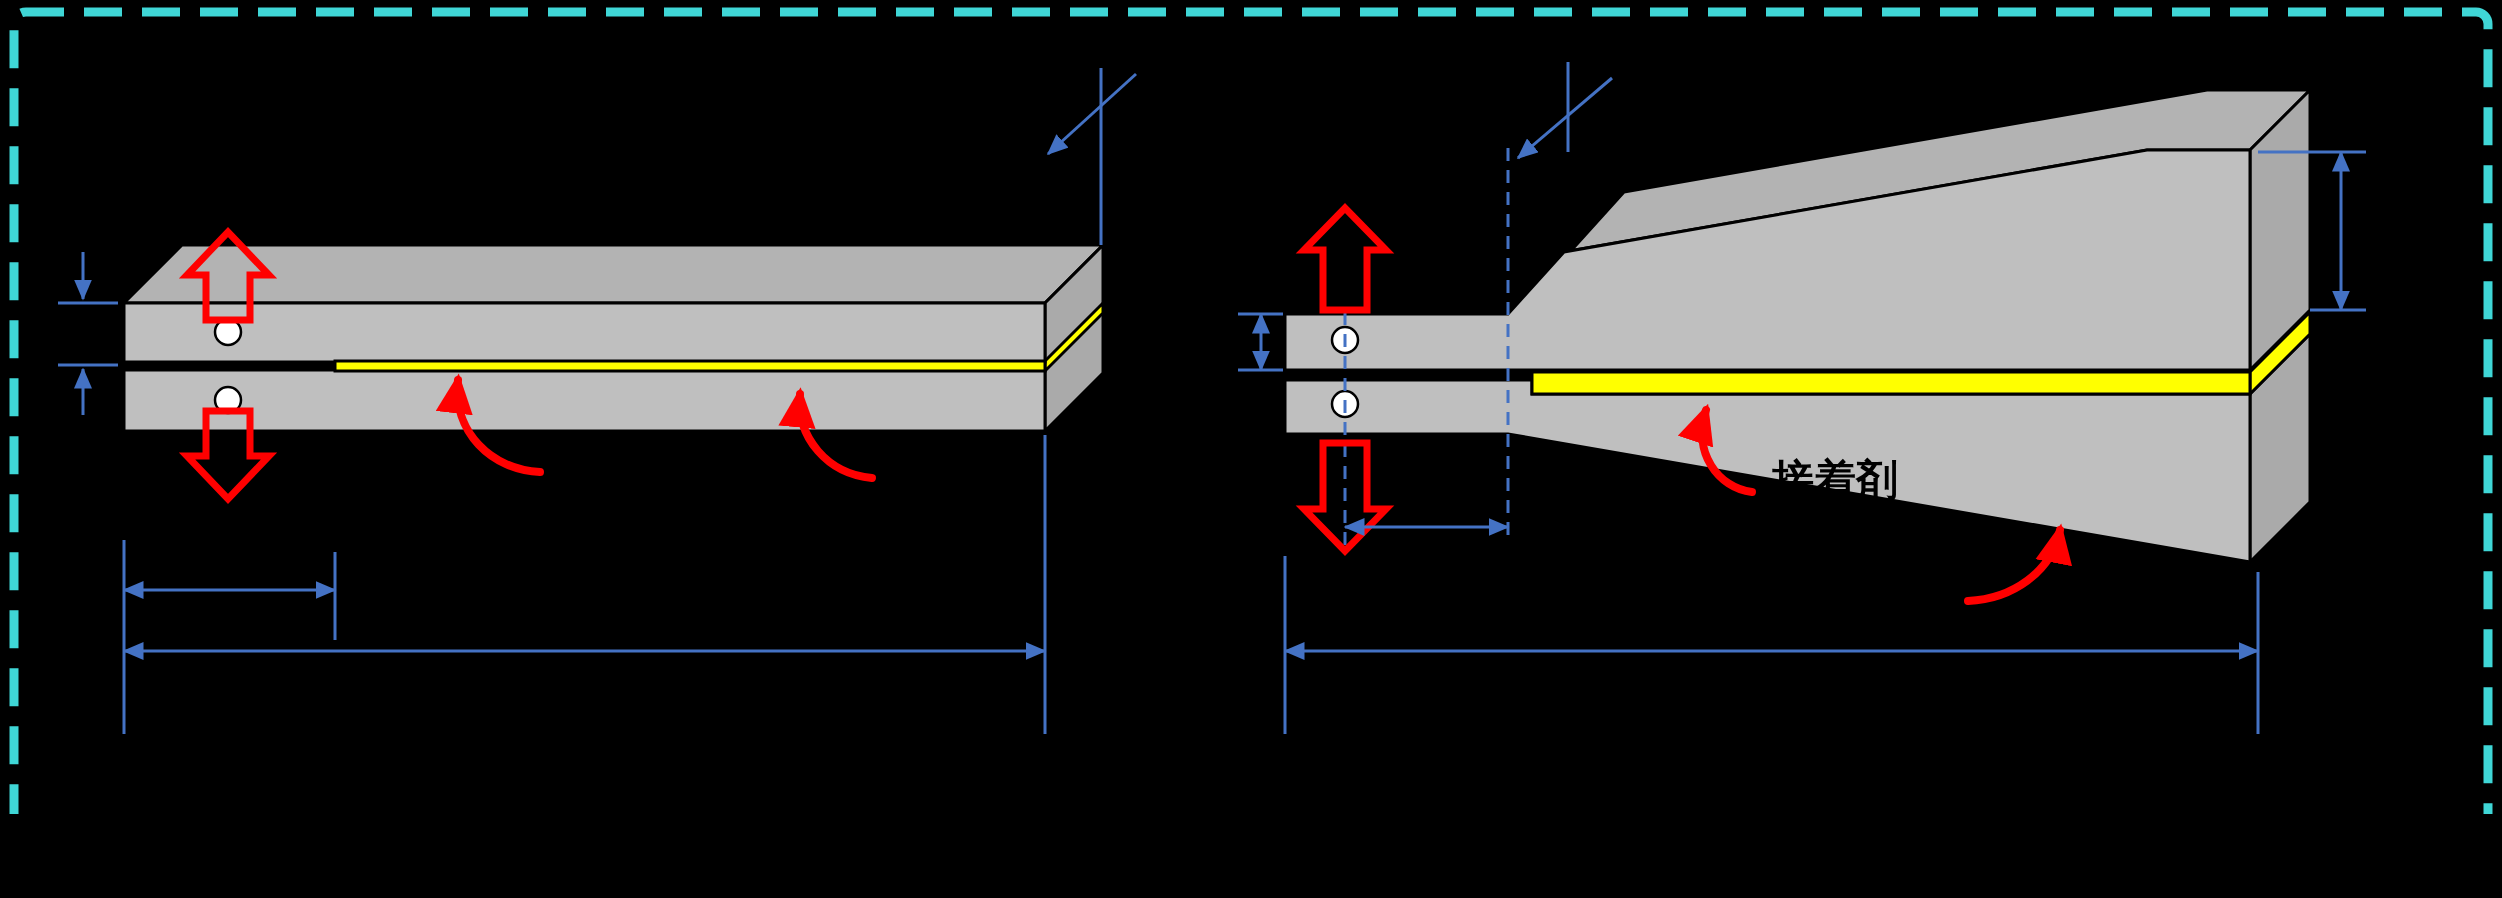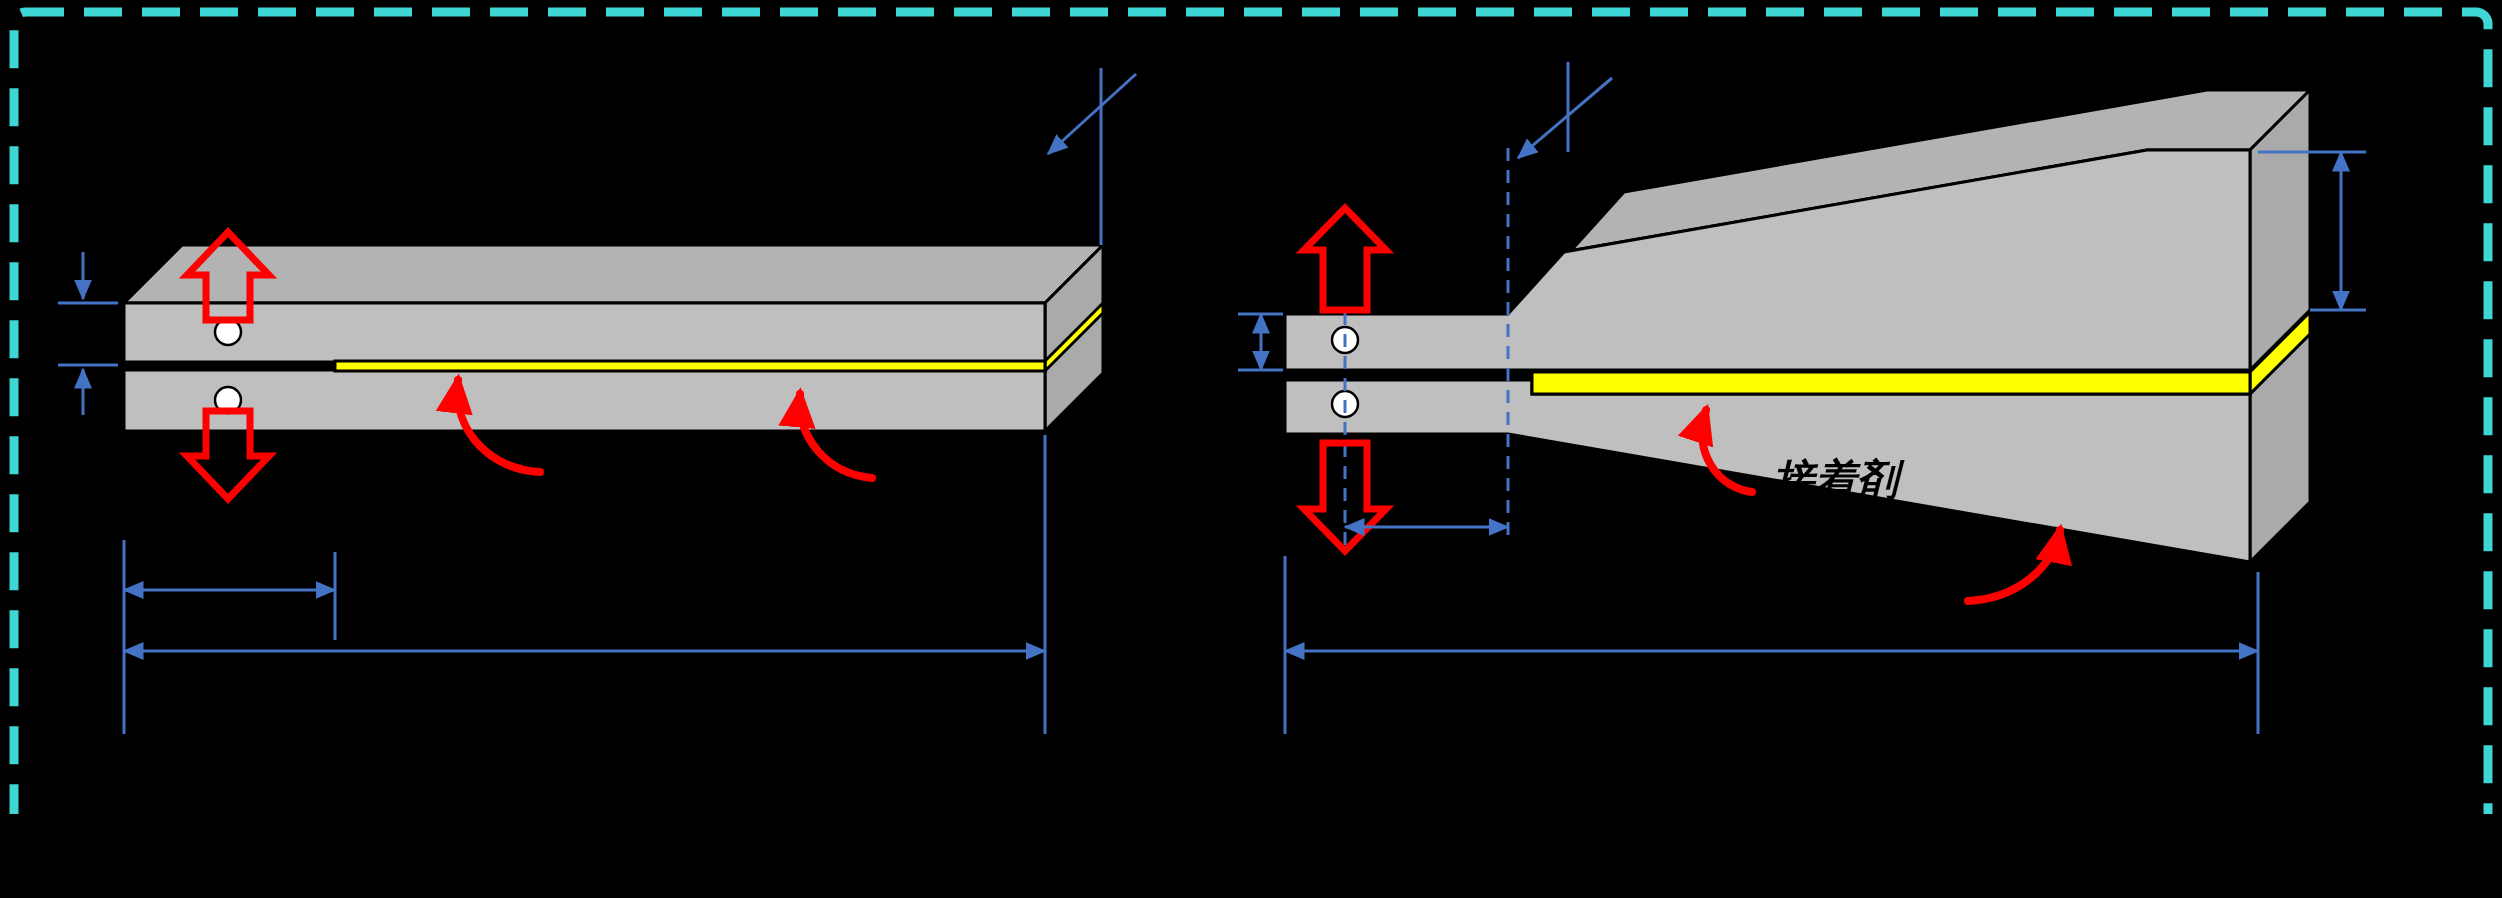--- a/index.html
+++ b/index.html
@@ -7,21 +7,20 @@
     padding: 0;
     background: #000000;
   }
   .canvas-wrap {
     position: relative;
     width: 2502px;
     height: 814px;
     background: #000000;
     overflow: hidden;
     font-family: "DejaVu Sans", sans-serif;
-    font-style: italic;
   }
   svg { display: block; }
   .outline       { stroke: #000000; stroke-width: 3; }
   .face-front    { fill: #BFBFBF; }
   .face-top      { fill: #B3B3B3; }
   .face-side     { fill: #AAAAAA; }
   .adhesive      { fill: #FFFF00; }
   .hole          { fill: #FFFFFF; stroke: #000000; stroke-width: 2.5; }
   .dim           { stroke: #4472C4; stroke-width: 3; fill: none; }
   .dim-dashed    { stroke: #4472C4; stroke-width: 3; fill: none; stroke-dasharray: 13 9; }

